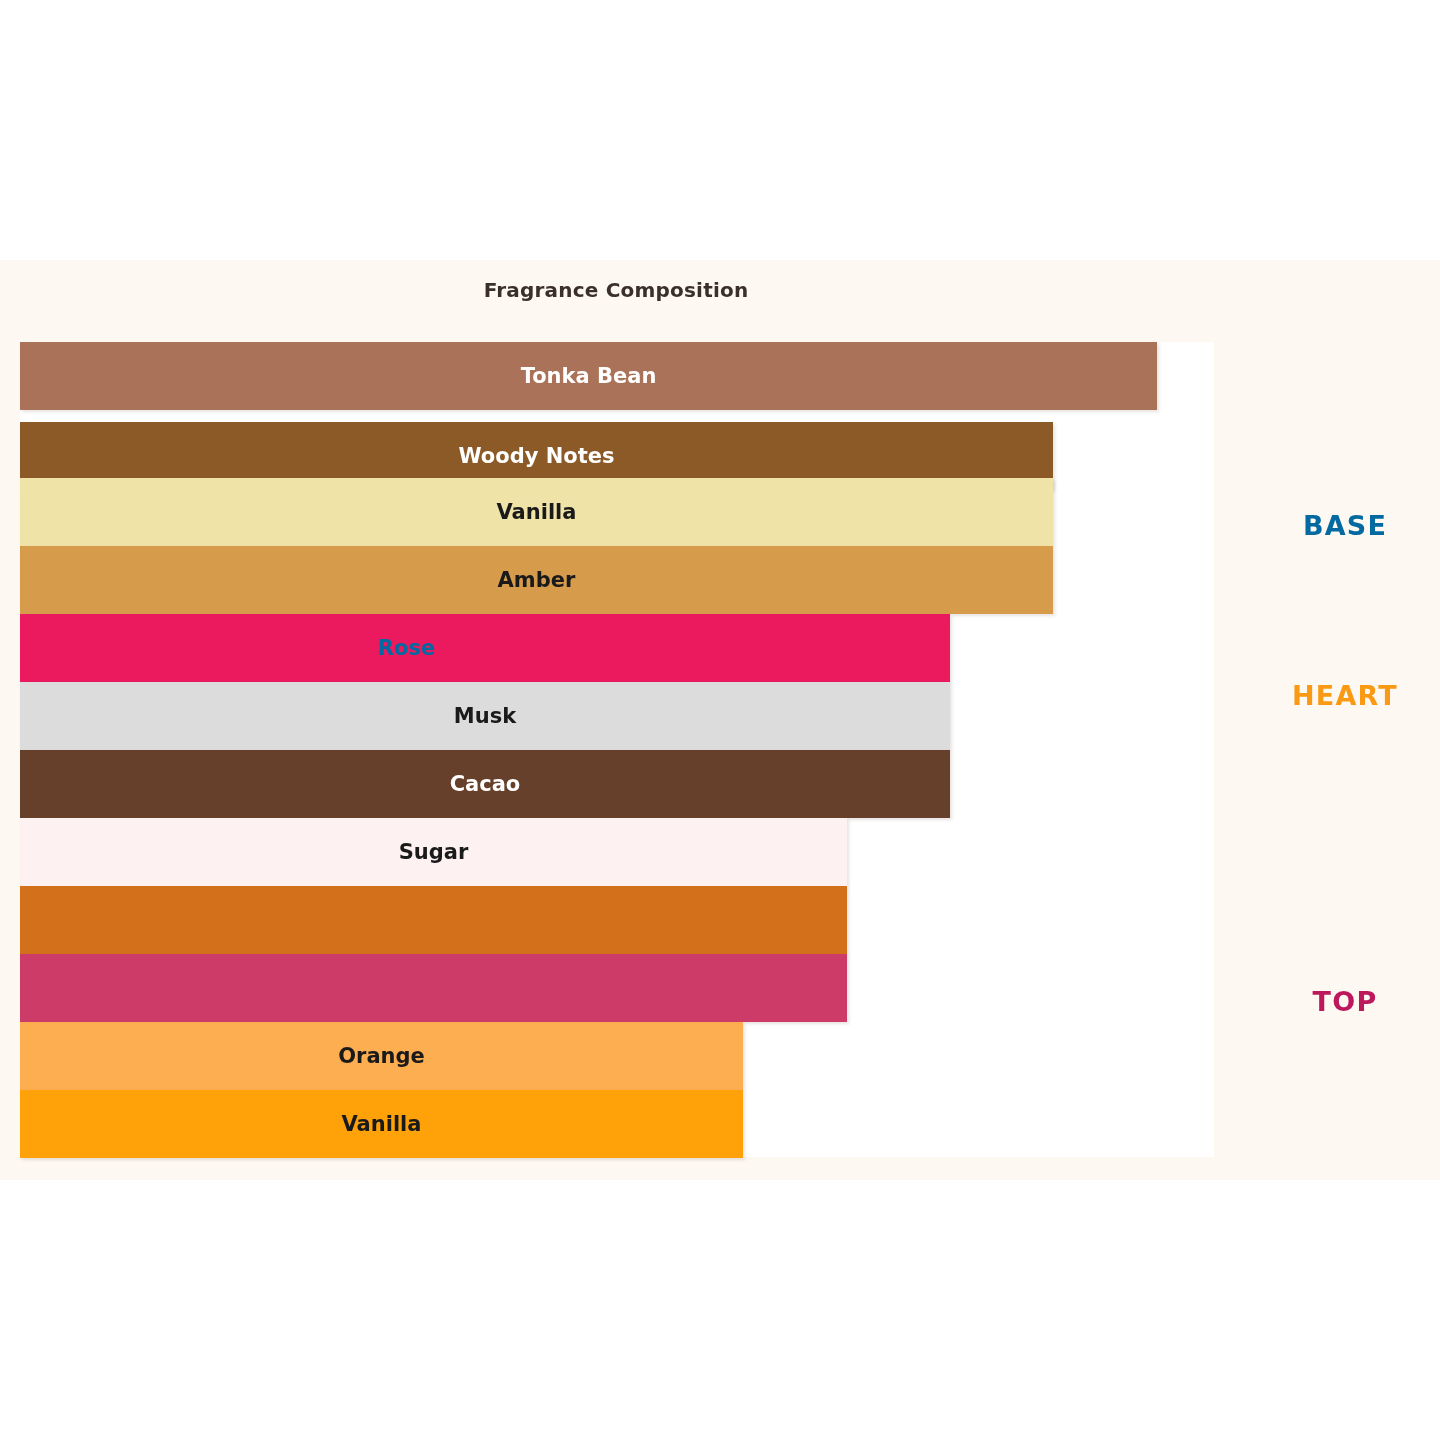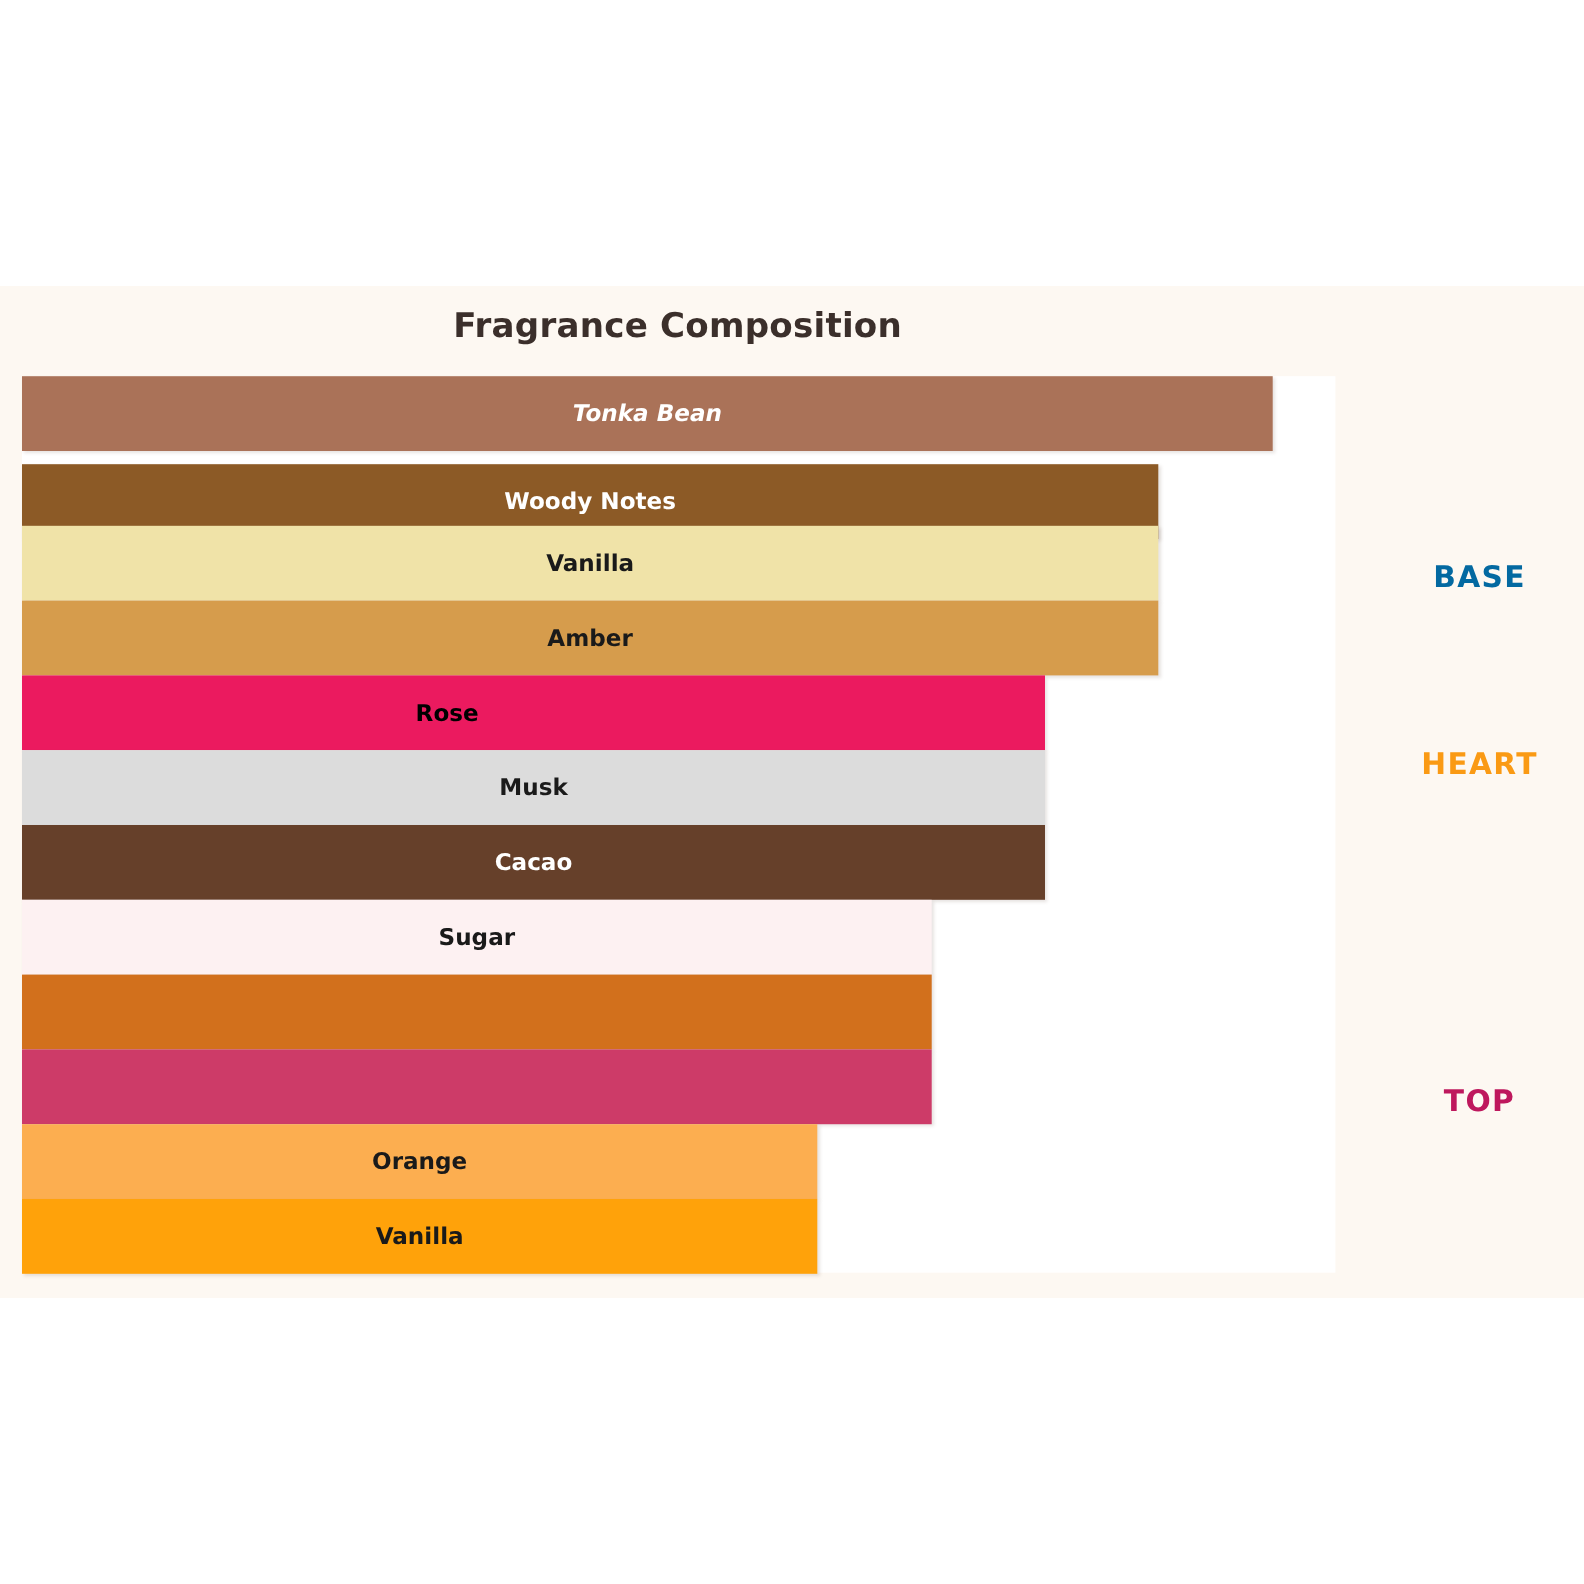--- a/index.html
+++ b/index.html
@@ -22,21 +22,21 @@
     height: 920px;
     background: #fdf8f2;
   }
 
   #chart-title {
     position: absolute;
     left: 0;
     top: 18px;
     width: 1232px;
     text-align: center;
-    font-size: 31px;
+    font-size: 20px;
     font-weight: bold;
     color: #3b2f2b;
     letter-spacing: 0.2px;
   }
 
   #plot-area {
     position: absolute;
     left: 20px;
     top: 82px;
     width: 1194px;
@@ -84,37 +84,37 @@
 <body>
 
 <div id="figure">
 
   <div id="chart-title">Fragrance Composition</div>
 
   <div id="plot-area">
 
   <div class="bar-row" style="top: 0px; width: 100%;">
         <div class="bar" style="width: 1137px; background: rgb(170, 114, 88);"></div>
-        <div class="bar-label" style="left: 0px; width: 1137px; color: rgb(255, 255, 255); font-style: italic;">Tonka Bean</div>
+        <div class="bar-label" style="left: 0px; width: 1137px; color: rgb(255, 255, 255);">Tonka Bean</div>
       </div>
       <div class="bar-row" style="top: 80px; width: 100%;">
         <div class="bar" style="width: 1033px; background: rgb(140, 90, 38);"></div>
         <div class="bar-label" style="left: 0px; width: 1033px; color: rgb(255, 255, 255);">Woody Notes</div>
       </div>
       <div class="bar-row" style="top: 136px; width: 100%;">
         <div class="bar" style="width: 1033px; background: rgb(240, 227, 168);"></div>
         <div class="bar-label" style="left: 0px; width: 1033px; color: rgb(26, 26, 26);">Vanilla</div>
       </div>
       <div class="bar-row" style="top: 204px; width: 100%;">
         <div class="bar" style="width: 1033px; background: rgb(214, 156, 76);"></div>
         <div class="bar-label" style="left: 0px; width: 1033px; color: rgb(26, 26, 26);">Amber</div>
       </div>
       <div class="bar-row" style="top: 272px; width: 100%;">
         <div class="bar" style="width: 930px; background: rgb(235, 26, 95);"></div>
-        <div class="bar-label" style="left: 0px; width: 773px; color: #000000;">Rose</div>
+        <div class="bar-label" style="left: 0px; width: 773px; color: #0369a1;">Rose</div>
       </div>
       <div class="bar-row" style="top: 340px; width: 100%;">
         <div class="bar" style="width: 930px; background: rgb(220, 220, 220);"></div>
         <div class="bar-label" style="left: 0px; width: 930px; color: rgb(26, 26, 26);">Musk</div>
       </div>
       <div class="bar-row" style="top: 408px; width: 100%;">
         <div class="bar" style="width: 930px; background: rgb(102, 64, 42);"></div>
         <div class="bar-label" style="left: 0px; width: 930px; color: rgb(255, 255, 255);">Cacao</div>
       </div>
       <div class="bar-row" style="top: 476px; width: 100%;">

